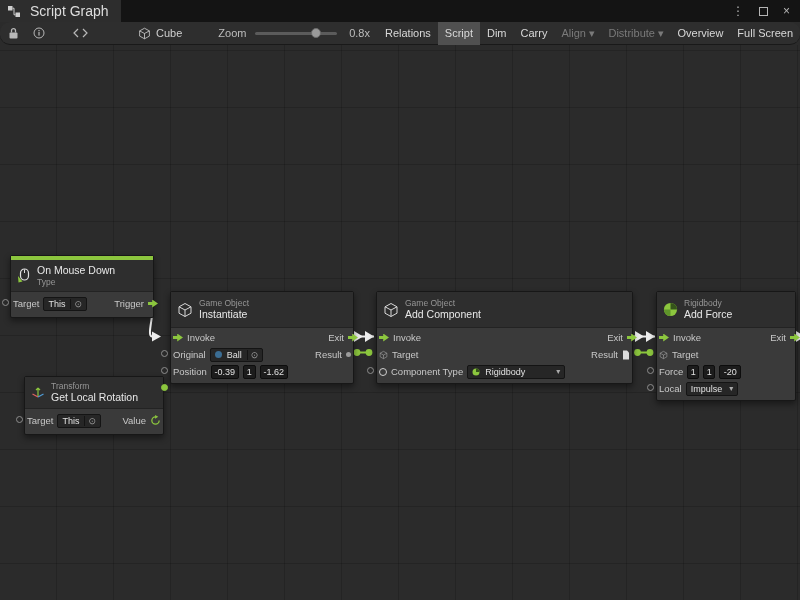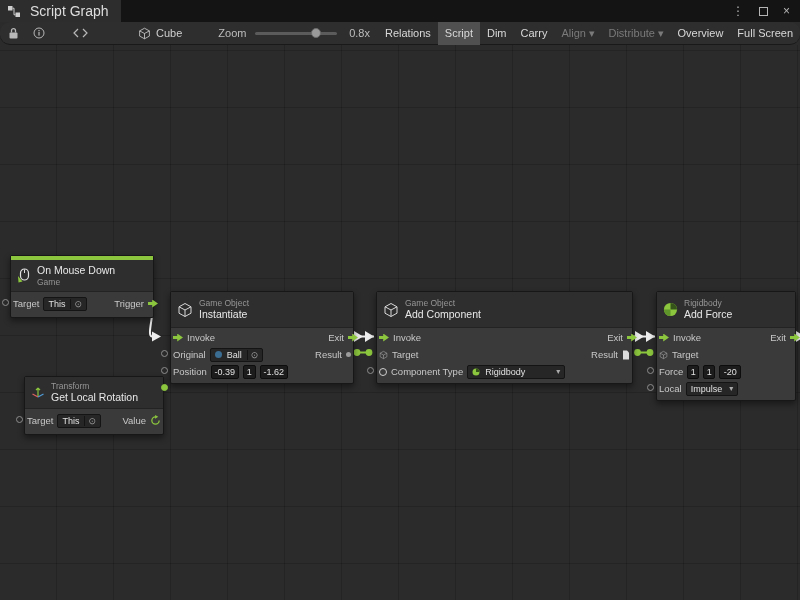--- a/index.html
+++ b/index.html
@@ -163,21 +163,21 @@
       <div class="node-header" style="padding:4px 6px">
         <span class="nicon">
           <svg width="14" height="15" viewBox="0 0 14 15">
               <rect x="3.5" y="1" width="8" height="11" rx="4" fill="none" stroke="#e0e0e0" stroke-width="1.2"></rect>
               <line x1="7.5" y1="1.5" x2="7.5" y2="5" stroke="#e0e0e0"></line>
               <path d="M1 8 L5.5 13.5 L1.5 14.5 Z" fill="#8CC63E"></path>
             </svg>
         </span>
         <div class="titles">
           <div class="ttl">On Mouse Down</div>
-          <div class="cat">Game</div>
+          <div class="cat">Type</div>
         </div>
       </div>
       <div class="rows">
         <div class="row row21">
           <span class="lbl">Target</span>
           <span class="chip">
             <span>This</span>
             <span class="picker">⊙</span>
           </span>
           <span class="flex-sp"></span>

